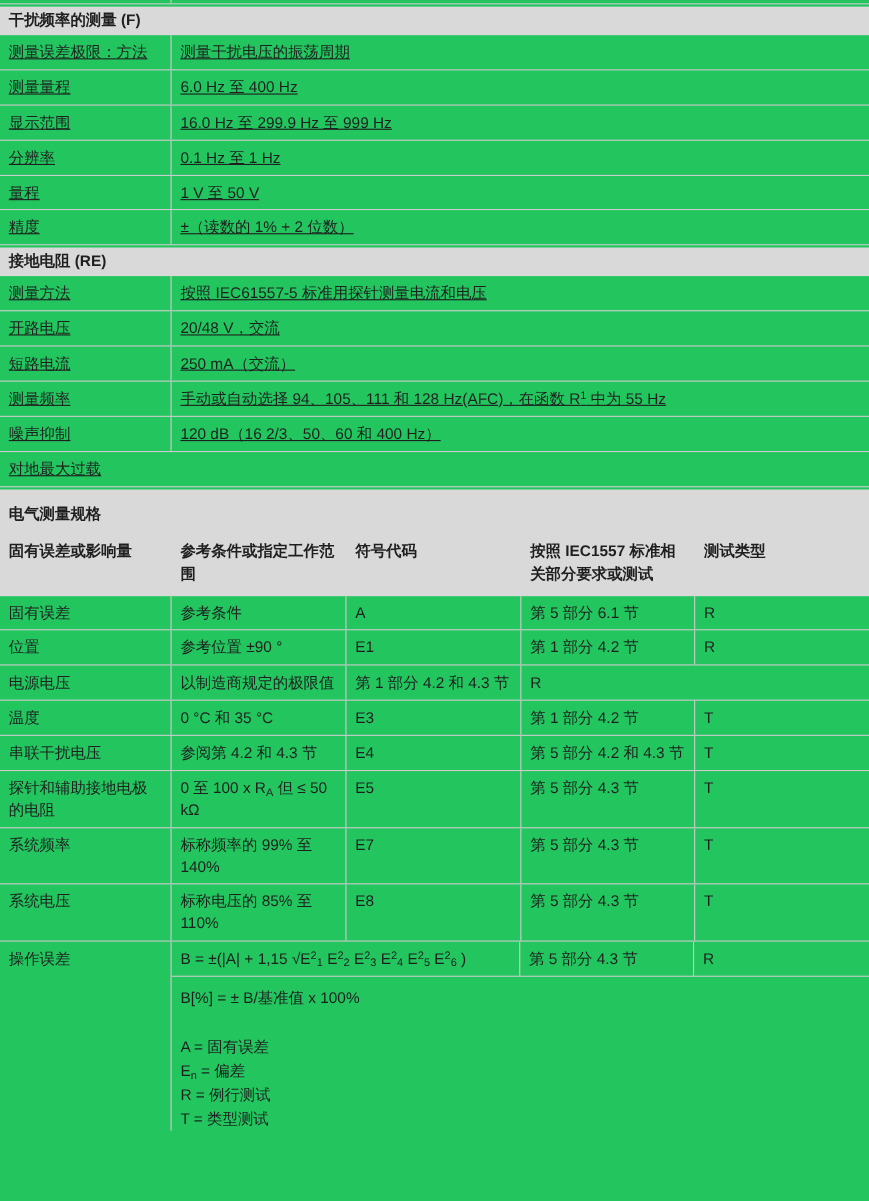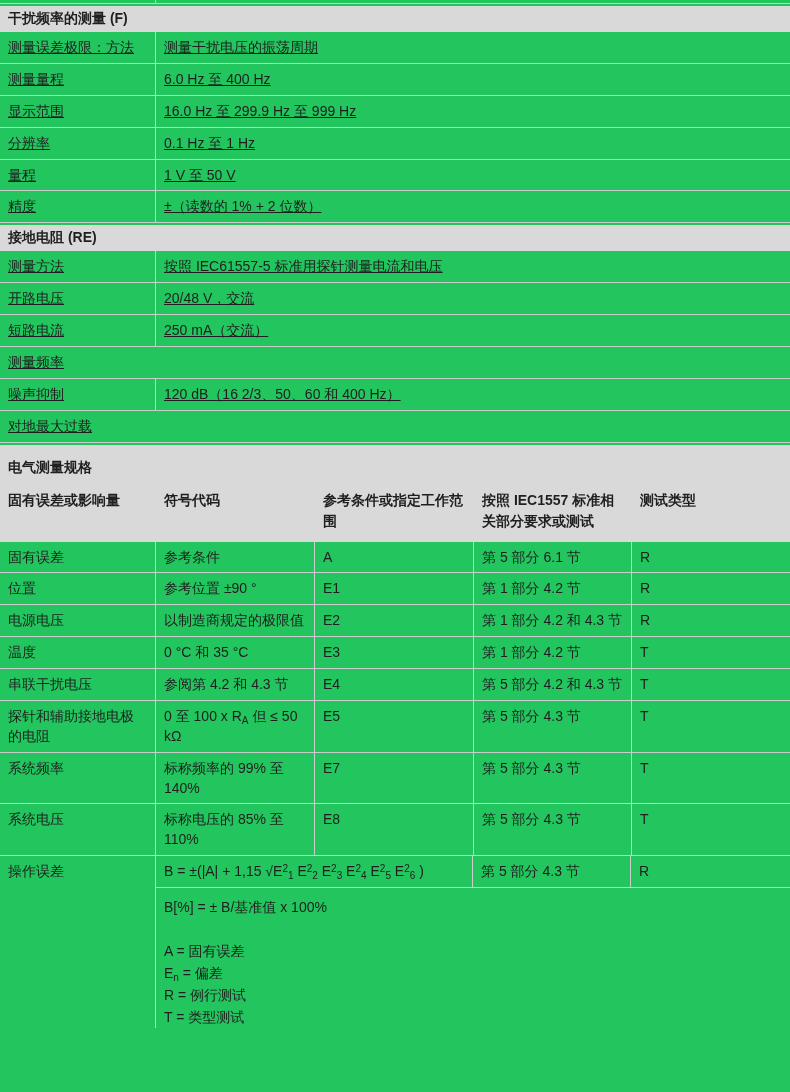--- a/index.html
+++ b/index.html
@@ -157,35 +157,36 @@
   <div class="row r2">
     <div class="cell">开路电压</div>
     <div class="cell">20/48 V，交流</div>
   </div>
   <div class="row r2">
     <div class="cell">短路电流</div>
     <div class="cell">250 mA（交流）</div>
   </div>
   <div class="row r2">
     <div class="cell">测量频率</div>
+    <div class="cell"><span>手动或自动选择 94、105、111 和 128 Hz(AFC)，在函数 R</span><sup>1</sup><span> 中为 55 Hz</span></div>
   </div>
   <div class="row r2">
     <div class="cell">噪声抑制</div>
     <div class="cell">120 dB（16 2/3、50、60 和 400 Hz）</div>
   </div>
   <div class="row r2">
     <div class="cell">对地最大过载</div>
   </div>
 
   <div class="header-block">
     <div class="hb-title">电气测量规格</div>
     <div class="hb-cols">
       <div>固有误差或影响量</div>
+      <div>参考条件或指定工作范围</div>
       <div>符号代码</div>
-      <div>参考条件或指定工作范围</div>
       <div>按照 IEC1557 标准相关部分要求或测试</div>
       <div>测试类型</div>
     </div>
   </div>
 
   <div class="row r5">
     <div class="cell">固有误差</div>
     <div class="cell">参考条件</div>
     <div class="cell">A</div>
     <div class="cell">第 5 部分 6.1 节</div>
@@ -194,21 +195,20 @@
   <div class="row r5">
     <div class="cell">位置</div>
     <div class="cell">参考位置 ±90 °</div>
     <div class="cell">E1</div>
     <div class="cell">第 1 部分 4.2 节</div>
     <div class="cell">R</div>
   </div>
   <div class="row r5">
     <div class="cell">电源电压</div>
     <div class="cell">以制造商规定的极限值</div>
-    <div class="cell">E2</div>
     <div class="cell">第 1 部分 4.2 和 4.3 节</div>
     <div class="cell">R</div>
   </div>
   <div class="row r5">
     <div class="cell">温度</div>
     <div class="cell">0 °C 和 35 °C</div>
     <div class="cell">E3</div>
     <div class="cell">第 1 部分 4.2 节</div>
     <div class="cell">T</div>
   </div>

